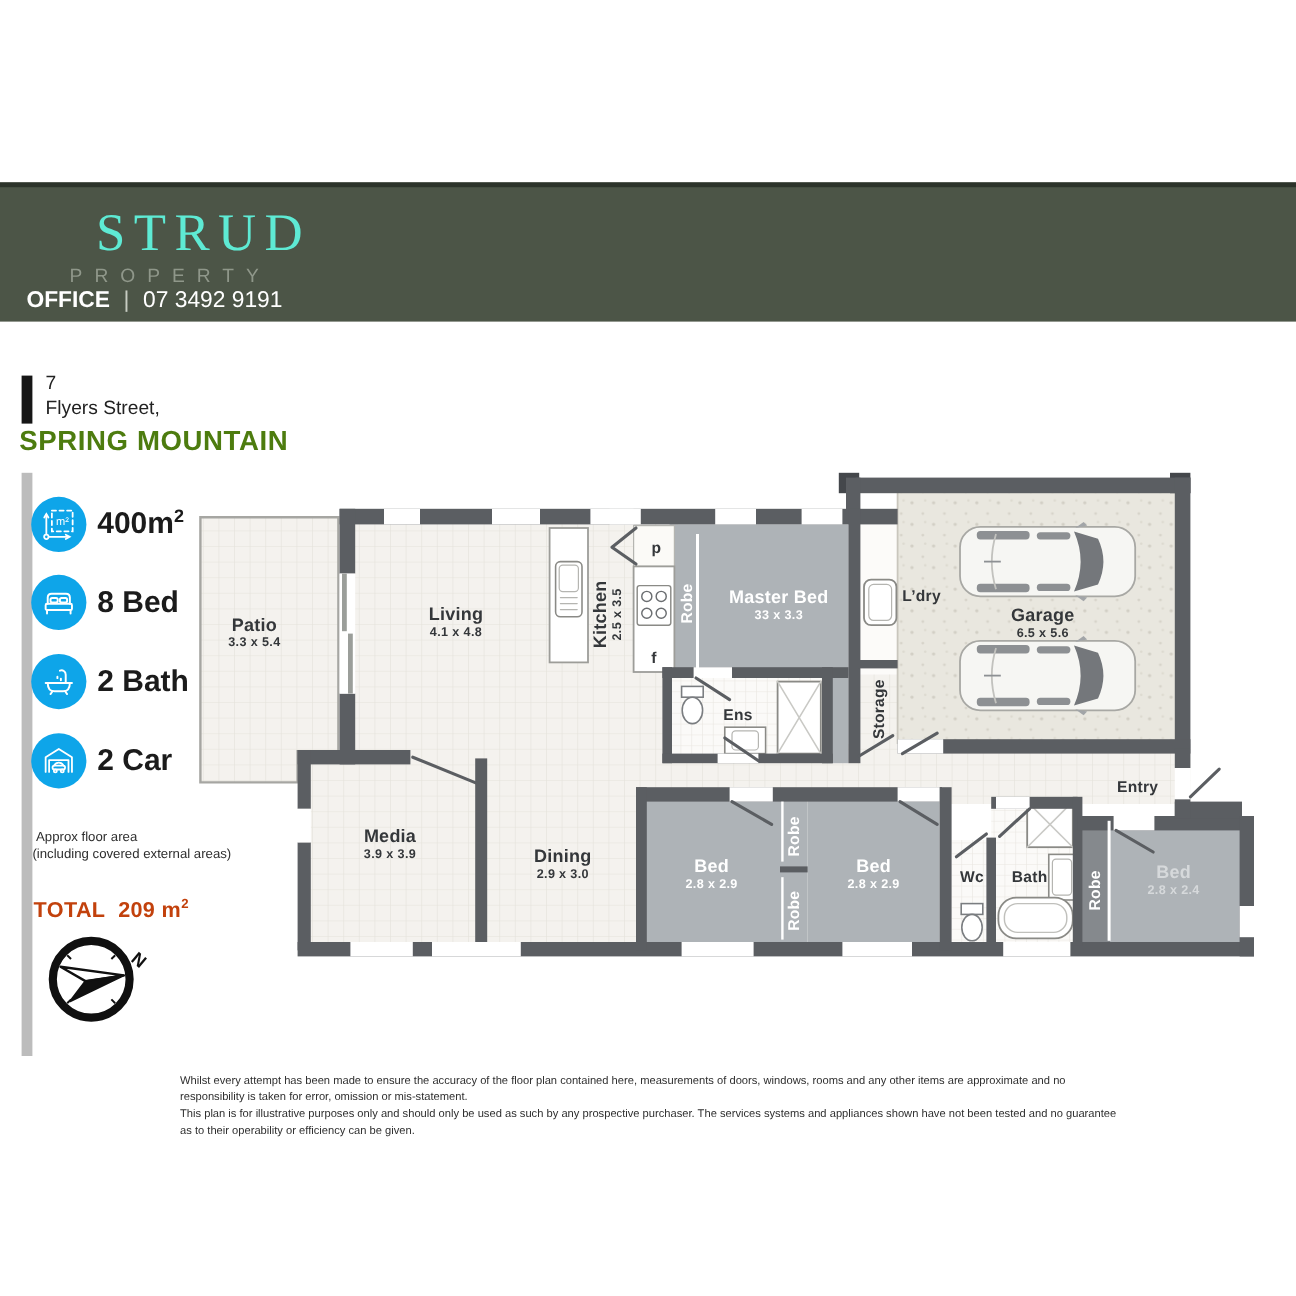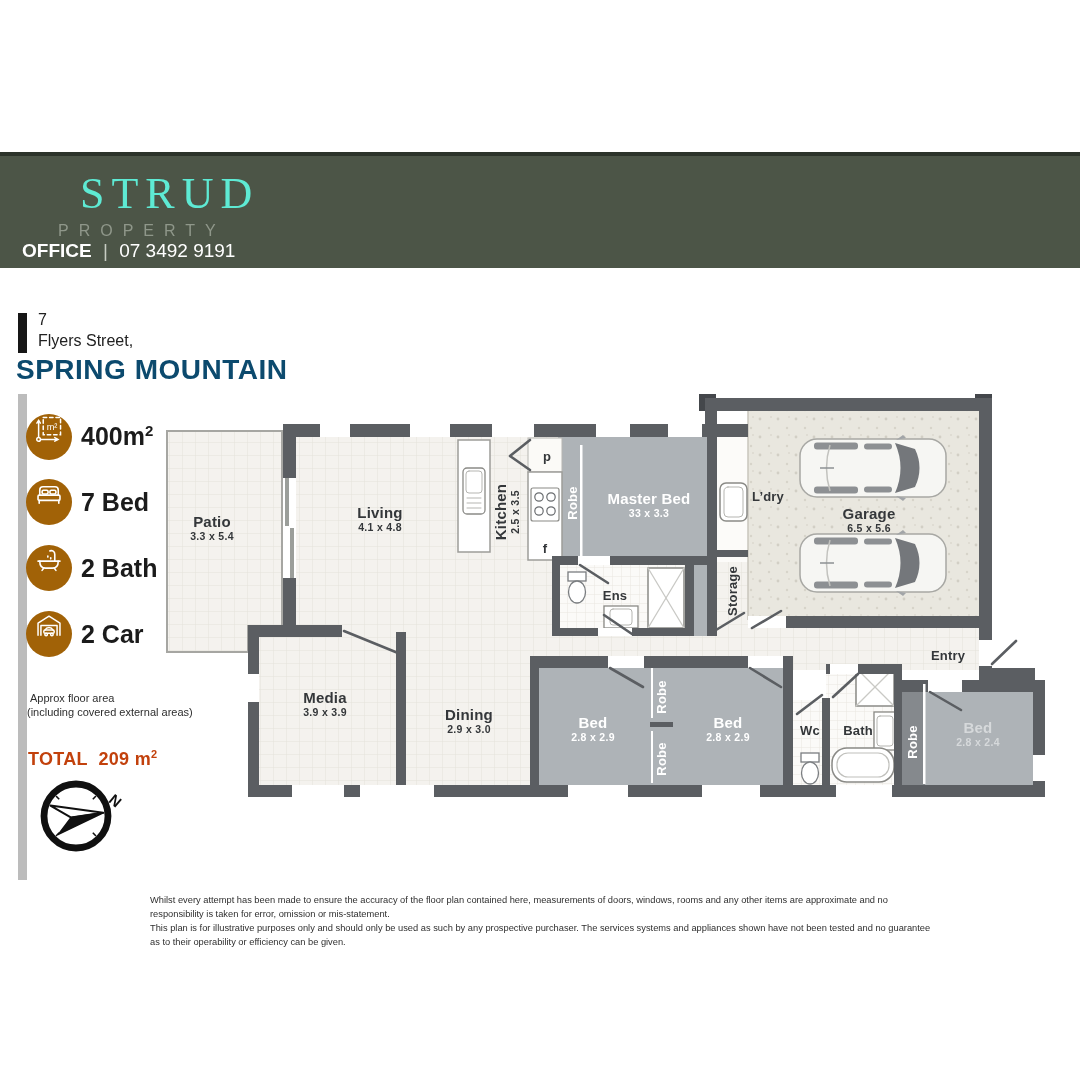--- a/index.html
+++ b/index.html
@@ -11,26 +11,26 @@
   #brand{position:absolute;left:34px;top:12px;font-family:"Liberation Serif", serif;
          font-size:44px;color:#5eead4;letter-spacing:7px;font-weight:400;margin-left:46px;}
   #brand-sub{position:absolute;left:58px;top:66px;font-size:16px;color:#8f978a;letter-spacing:10px;}
   #office-line{position:absolute;left:22px;top:84px;font-size:19px;color:#ffffff;}
   #office-line .lbl{font-weight:700;}
   #office-line .sep{color:#c7ccc2;padding:0 6px;}
   
   .addr-bar{position:absolute;left:18px;top:313px;width:9px;height:40px;background:#161616;}
   .addr-num{position:absolute;left:38px;top:311px;font-size:16px;color:#222;}
   .addr-street{position:absolute;left:38px;top:332px;font-size:16px;color:#222;}
-  .addr-suburb{position:absolute;left:16px;top:354px;font-size:28px;font-weight:800;color:#0c4a6e;letter-spacing:.5px;}
+  .addr-suburb{position:absolute;left:16px;top:354px;font-size:23px;font-weight:800;color:#4d7c0f;letter-spacing:.5px;}
   .side-strip{position:absolute;left:18px;top:394px;width:9px;height:486px;background:#bcbcbc;}
   
   .stat-row{position:absolute;left:26px;height:46px;display:flex;align-items:center;}
-  .stat-icon{width:46px;height:46px;border-radius:50%;background:#a16207;display:flex;
-             justify-content:center;flex:0 0 46px;}
+  .stat-icon{width:46px;height:46px;border-radius:50%;background:#0ea5e9;display:flex;
+             align-items:center;justify-content:center;flex:0 0 46px;}
   .stat-label{margin-left:9px;font-size:25px;font-weight:700;color:#1b1b1b;white-space:nowrap;}
   .stat-label sup{font-size:15px;}
   
   .fa-line{position:absolute;font-size:11px;color:#2e2e2e;}
   .fa-total{position:absolute;left:28px;top:748px;font-size:18px;font-weight:700;color:#c2410c;letter-spacing:.3px;}
   .fa-total sup{font-size:11px;}
   
   #compass{position:absolute;left:36px;top:776px;width:80px;height:80px;}
   #north-label{position:absolute;left:110px;top:792px;font-size:15px;font-weight:800;color:#101010;
                transform:rotate(40deg);}
@@ -88,21 +88,21 @@
     <span class="stat-icon">
       <svg width="30" height="30" viewBox="0 0 26 26" fill="none" stroke="#fff" stroke-width="1.4" stroke-linecap="round" stroke-linejoin="round">
         <path d="M5,14 v-4.5 q0,-2.8 2.8,-2.8 h10.4 q2.8,0 2.8,2.8 V14"></path>
         <rect x="7" y="9.8" width="5.2" height="3.2" rx="1.2"></rect>
         <rect x="13.8" y="9.8" width="5.2" height="3.2" rx="1.2"></rect>
         <rect x="3.5" y="14" width="19" height="4.5" rx="1"></rect>
         <line x1="4.5" y1="18.5" x2="4.5" y2="21"></line>
           <line x1="21.5" y1="18.5" x2="21.5" y2="21"></line>
       </svg>
     </span>
-    <span class="stat-label">7 Bed</span>
+    <span class="stat-label">8 Bed</span>
   </div>
   <div class="stat-row" style="top:545px">
     <span class="stat-icon">
       <svg width="30" height="30" viewBox="0 0 26 26" fill="none" stroke="#fff" stroke-width="1.4" stroke-linecap="round" stroke-linejoin="round">
         <line x1="3.5" y1="14" x2="22.5" y2="14"></line>
         <path d="M5,14 c0,4 2,6 5,6 h6 c3,0 5,-2 5,-6"></path>
         <line x1="8.5" y1="20" x2="7" y2="22"></line>
           <line x1="17.5" y1="20" x2="19" y2="22"></line>
         <path d="M18,14 V8 c0,-2.6 -2.2,-3.6 -4.2,-2.9"></path>
         <line x1="12" y1="9.5" x2="12" y2="10.5"></line>

